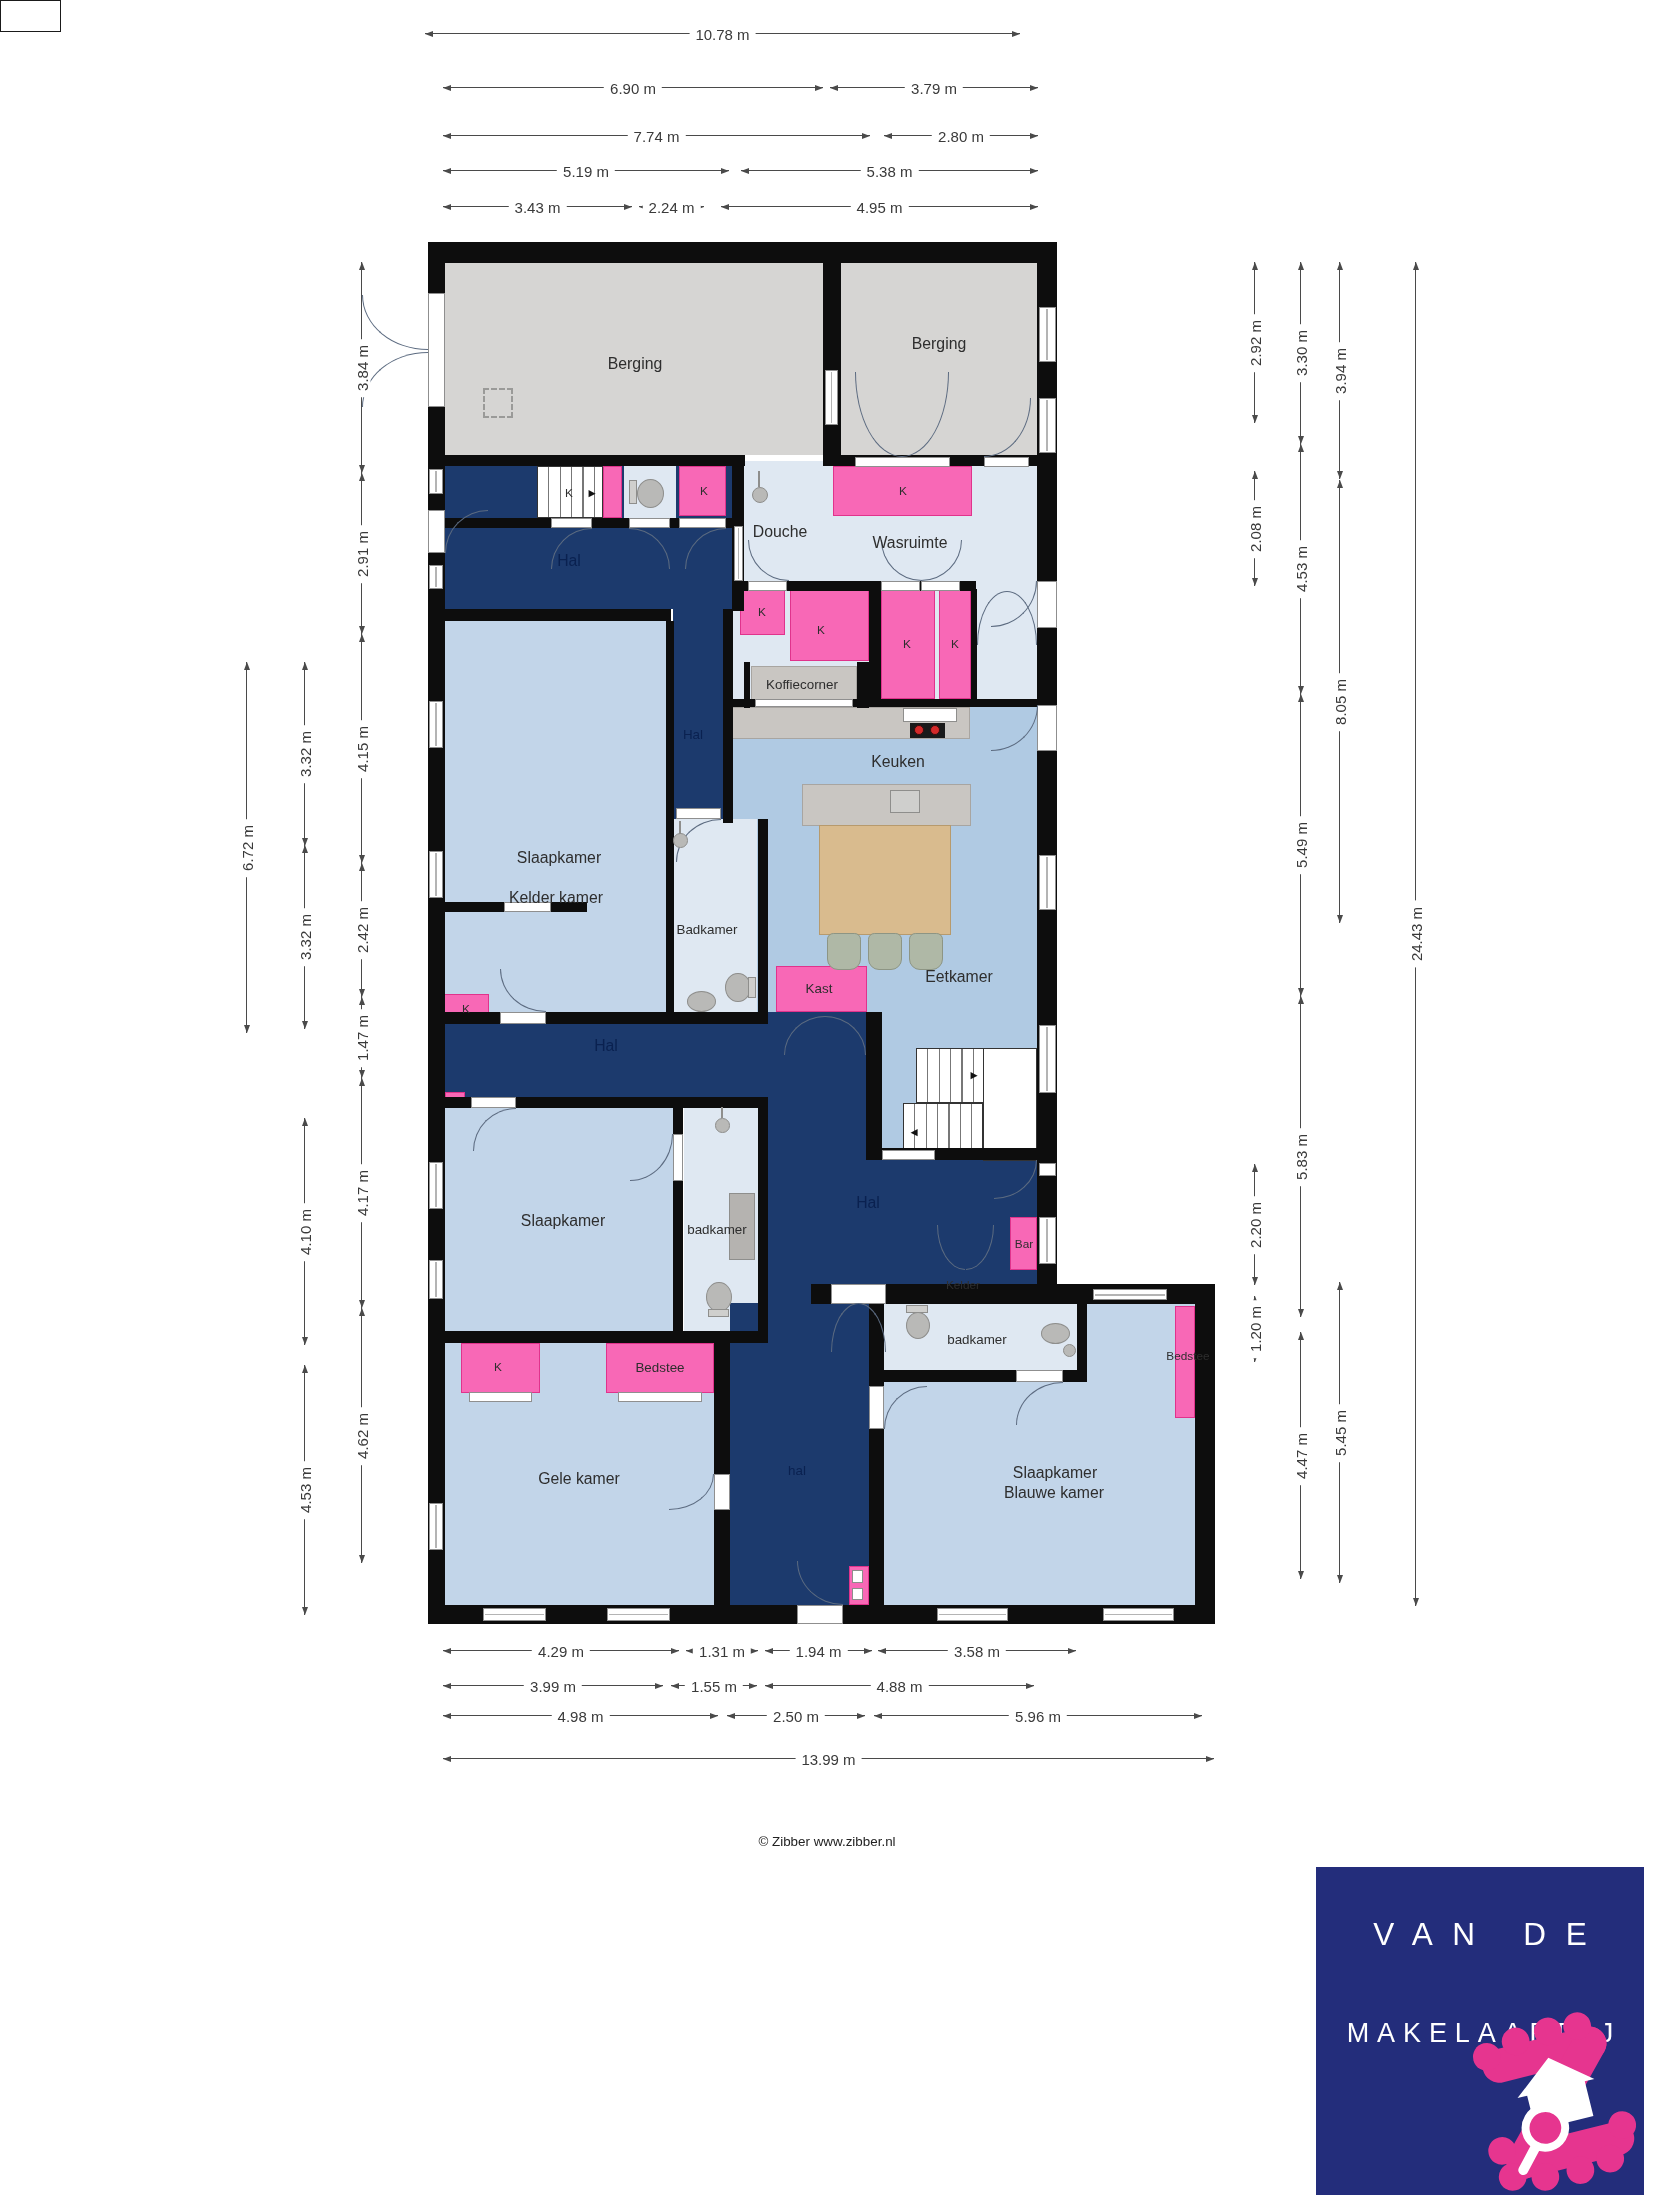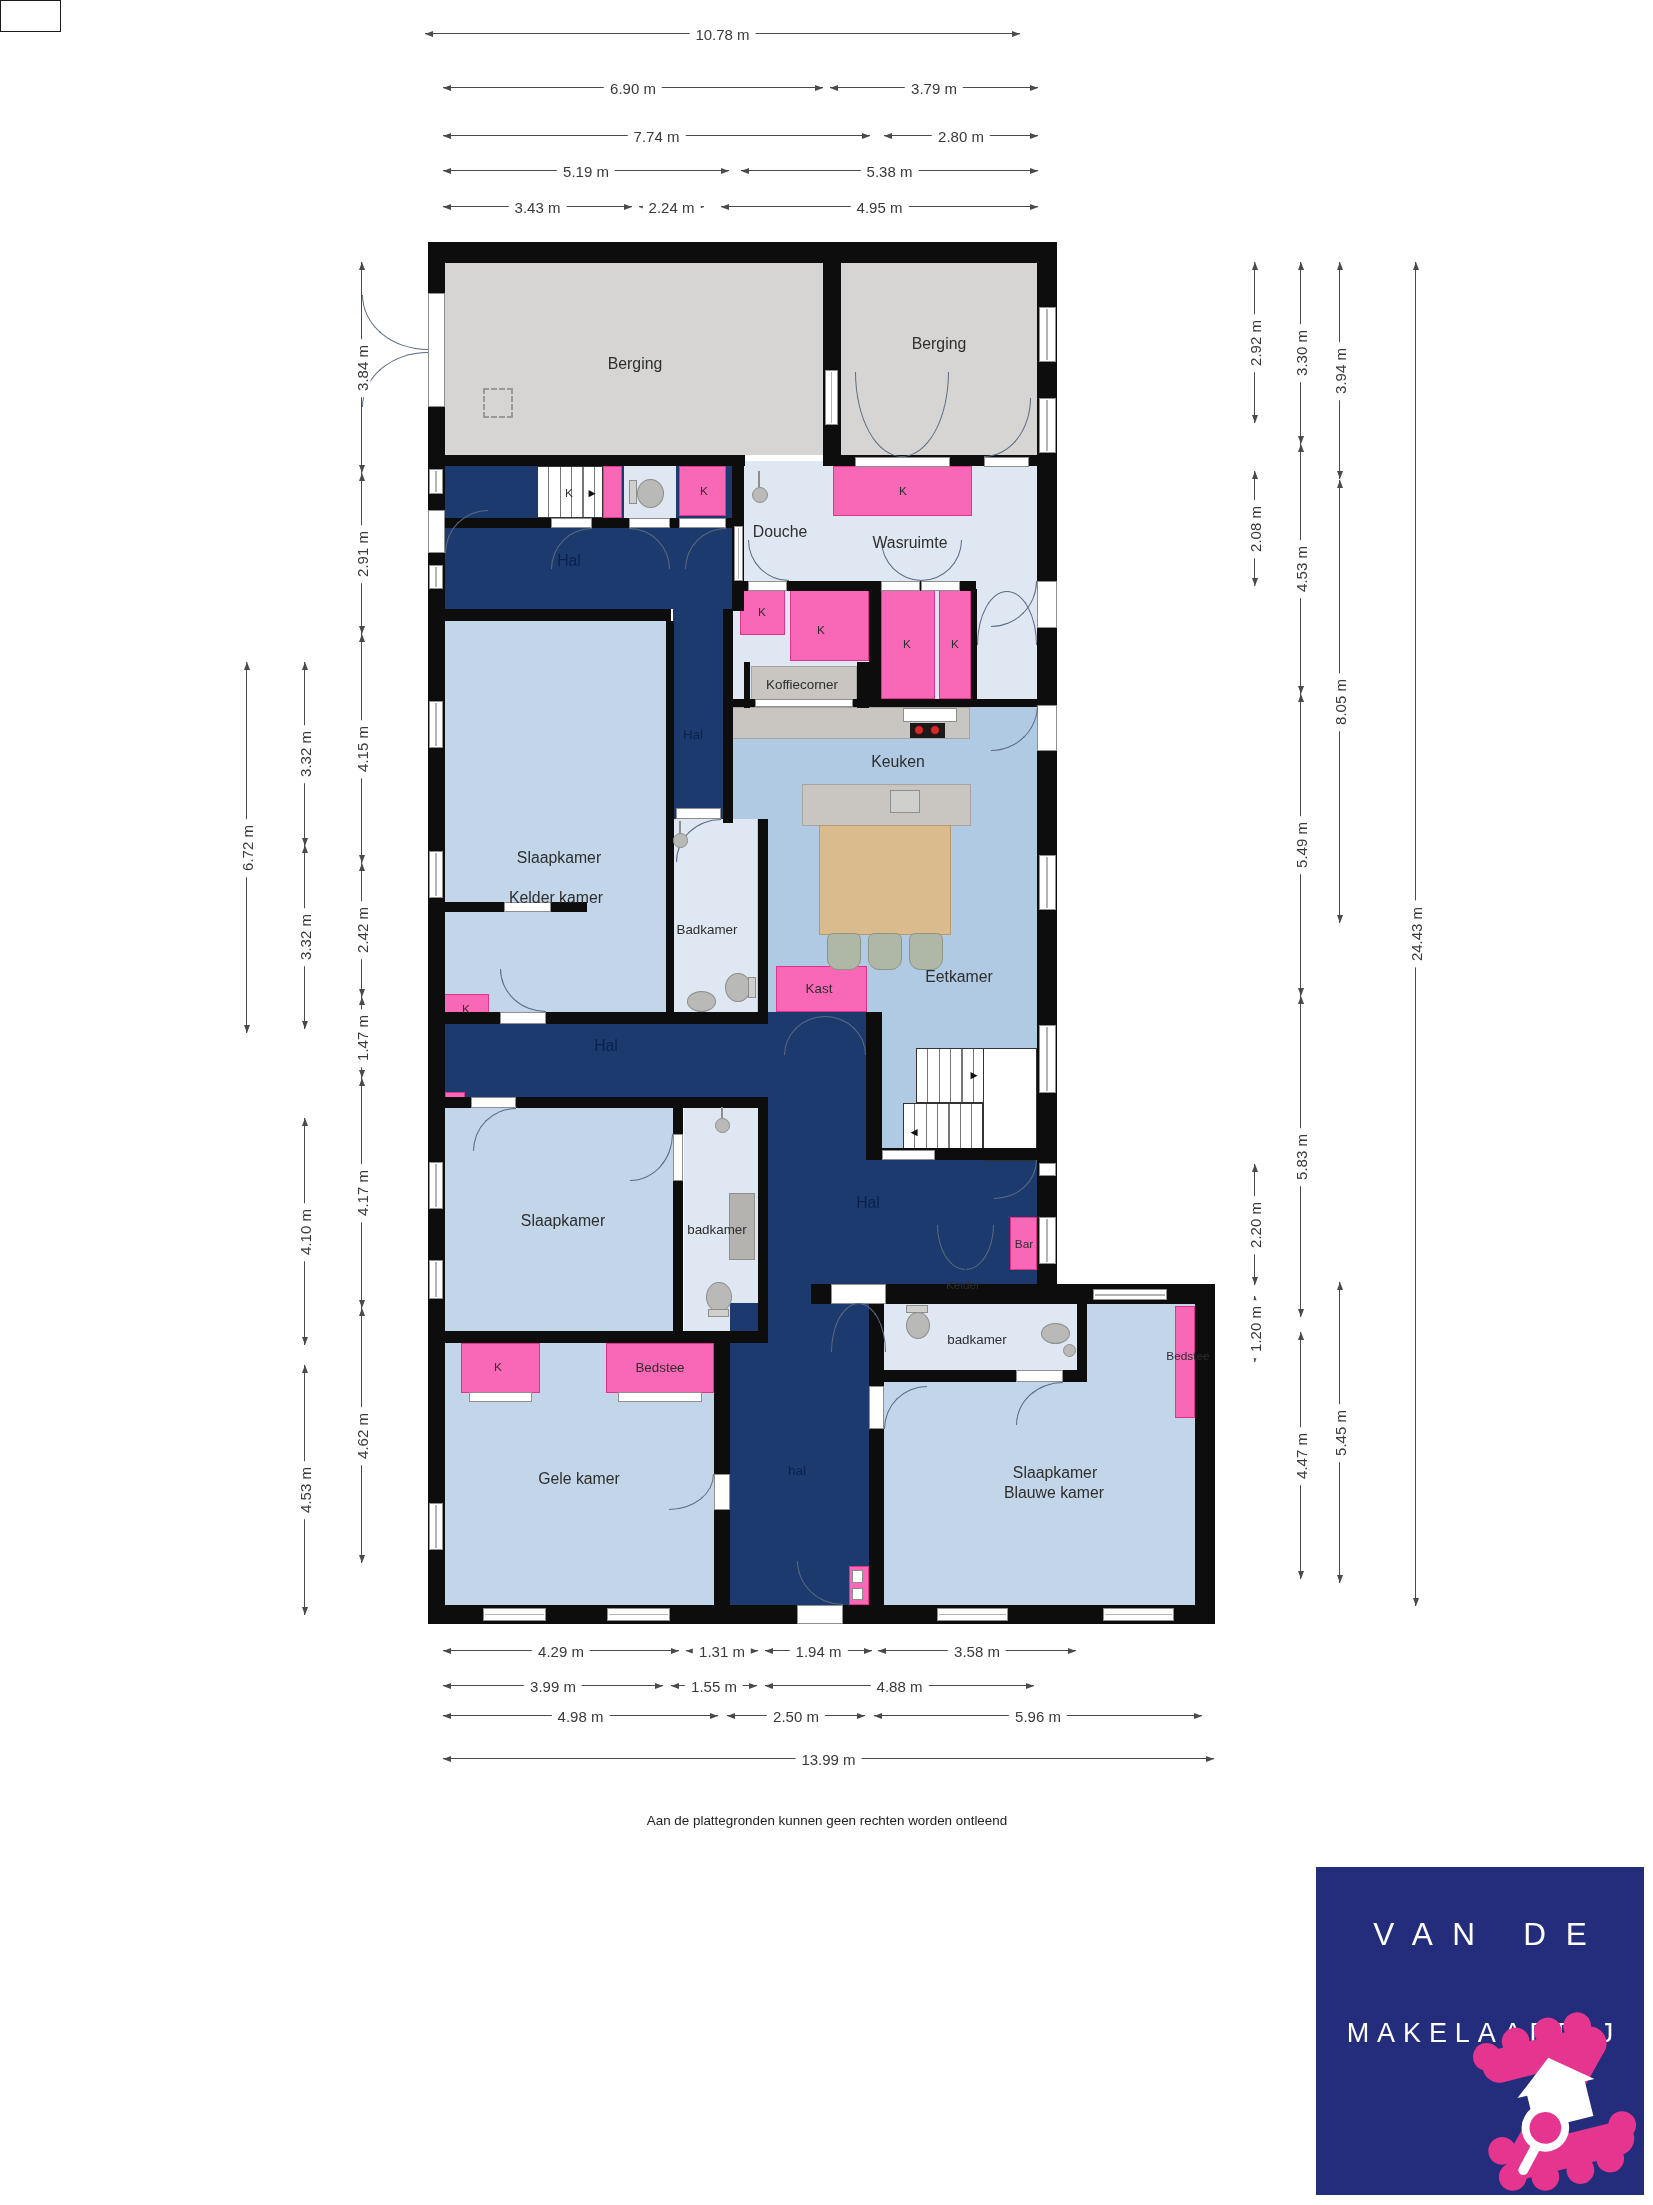--- a/index.html
+++ b/index.html
@@ -552,21 +552,21 @@
       <i class="au"></i>
       <i class="ad"></i>
       <b>5.45 m</b>
     </div>
   <div class="dimv" style="left:1415px;top:262px;height:1344px">
       <i class="au"></i>
       <i class="ad"></i>
       <b>24.43 m</b>
     </div>
 
-  <div class="footer" style="top:1813px">Aan de plattegronden kunnen geen rechten worden ontleend</div>
+  <div class="footer" style="top:1834px">© Zibber www.zibber.nl</div>
 
   <div class="logo" style="left:1316px;top:1867px;width:328px;height:328px">
     <div class="l1">VAN DE</div>
     <div class="l3">MAKELAARDIJ</div>
     <svg style="position:absolute;left:140px;top:135px;width:198px;height:198px;overflow:visible" viewBox="0 0 100 100">
       <g transform="rotate(-14 50 50)">
         <g stroke="#e6358f" stroke-width="17" stroke-linecap="round" fill="none">
           <path d="M27,26 L74,26"></path>
           <path d="M74,26 L27,76"></path>
           <path d="M27,76 L76,76"></path>

